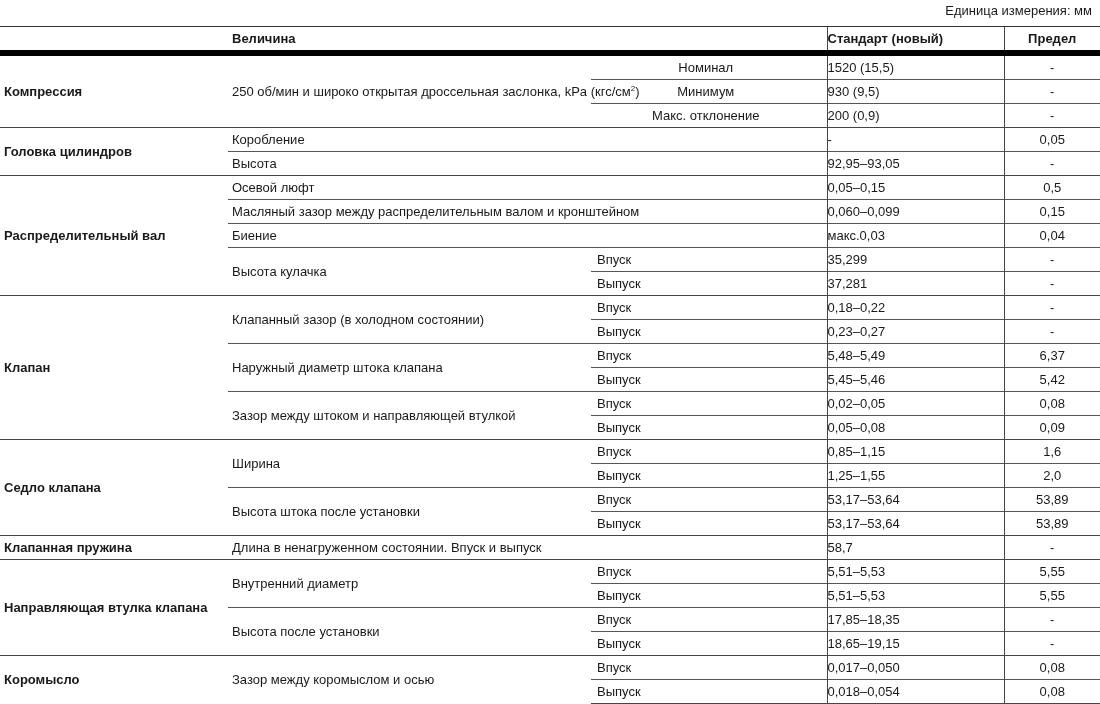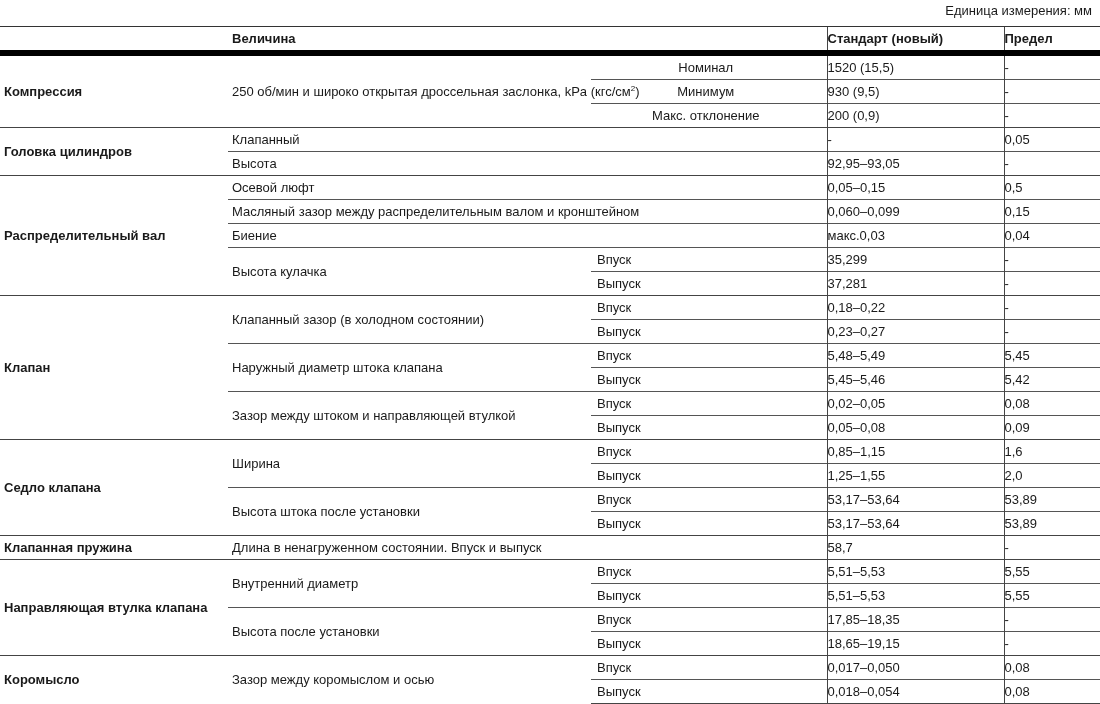--- a/index.html
+++ b/index.html
@@ -6,21 +6,21 @@
   body { width:1100px; height:704px; position:relative; overflow:hidden;
          font-family:"Liberation Sans", sans-serif; color:#1a1a1a; font-size:13px; }
   .unit { position:absolute; right:8px; top:3px; font-size:13px; }
   .tbl { position:absolute; left:0; top:26px; width:1100px; border-collapse:collapse; table-layout:fixed; }
   .tbl td, .tbl th { padding:0; height:23px; line-height:23px; white-space:nowrap; overflow:visible; vertical-align:middle; }
   .tbl th { font-weight:bold; height:22px; border-top:1.5px solid #333; border-bottom:6px solid #000000; }
   .c-comp { width:224px; padding-left:4px !important;font-weight:bold; }
   .c-param { width:359px; padding-left:4px !important; }
   .c-sub { width:239px; padding-left:6px !important; }
   .c-std { width:176px; text-align:left; border-left:1px solid #444; }
-  .c-lim { width:96px; text-align:left; border-left:1px solid #444; }
+  .c-lim { width:96px; text-align:center; border-left:1px solid #444; }
   .bt { border-top:1px solid #555; }
   .btg { border-top:1.5px solid #444; }
   .right { text-align:center; padding-right:6px !important; }
   .tbl tr.last td { border-bottom:1.5px solid #444; }
   sup { font-size:8px; line-height:0; }
 </style>
 </head>
 <body>
 
 <div class="unit">Единица измерения: мм</div>
@@ -55,21 +55,21 @@
     <td class="c-lim bt">-</td>
   </tr>
   <tr>
     <td class="right bt">Макс. отклонение</td>
     <td class="c-std bt">200 (0,9)</td>
     <td class="c-lim bt">-</td>
   </tr>
 
   <tr>
     <td class="c-comp btg" rowspan="2">Головка цилиндров</td>
-    <td class="c-param btg" colspan="2">Клапанный</td>
+    <td class="c-param btg" colspan="2">Коробление</td>
     <td class="c-std btg">-</td>
     <td class="c-lim btg">0,05</td>
   </tr>
   <tr>
     <td class="c-param bt" colspan="2">Высота</td>
     <td class="c-std bt">92,95–93,05</td>
     <td class="c-lim bt">-</td>
   </tr>
 
   <tr>
@@ -109,21 +109,21 @@
   </tr>
   <tr>
     <td class="c-sub bt">Выпуск</td>
     <td class="c-std bt">0,23–0,27</td>
     <td class="c-lim bt">-</td>
   </tr>
   <tr>
     <td class="c-param bt" rowspan="2">Наружный диаметр штока клапана</td>
     <td class="c-sub bt">Впуск</td>
     <td class="c-std bt">5,48–5,49</td>
-    <td class="c-lim bt">5,45</td>
+    <td class="c-lim bt">6,37</td>
   </tr>
   <tr>
     <td class="c-sub bt">Выпуск</td>
     <td class="c-std bt">5,45–5,46</td>
     <td class="c-lim bt">5,42</td>
   </tr>
   <tr>
     <td class="c-param bt" rowspan="2">Зазор между штоком и направляющей втулкой</td>
     <td class="c-sub bt">Впуск</td>
     <td class="c-std bt">0,02–0,05</td>

